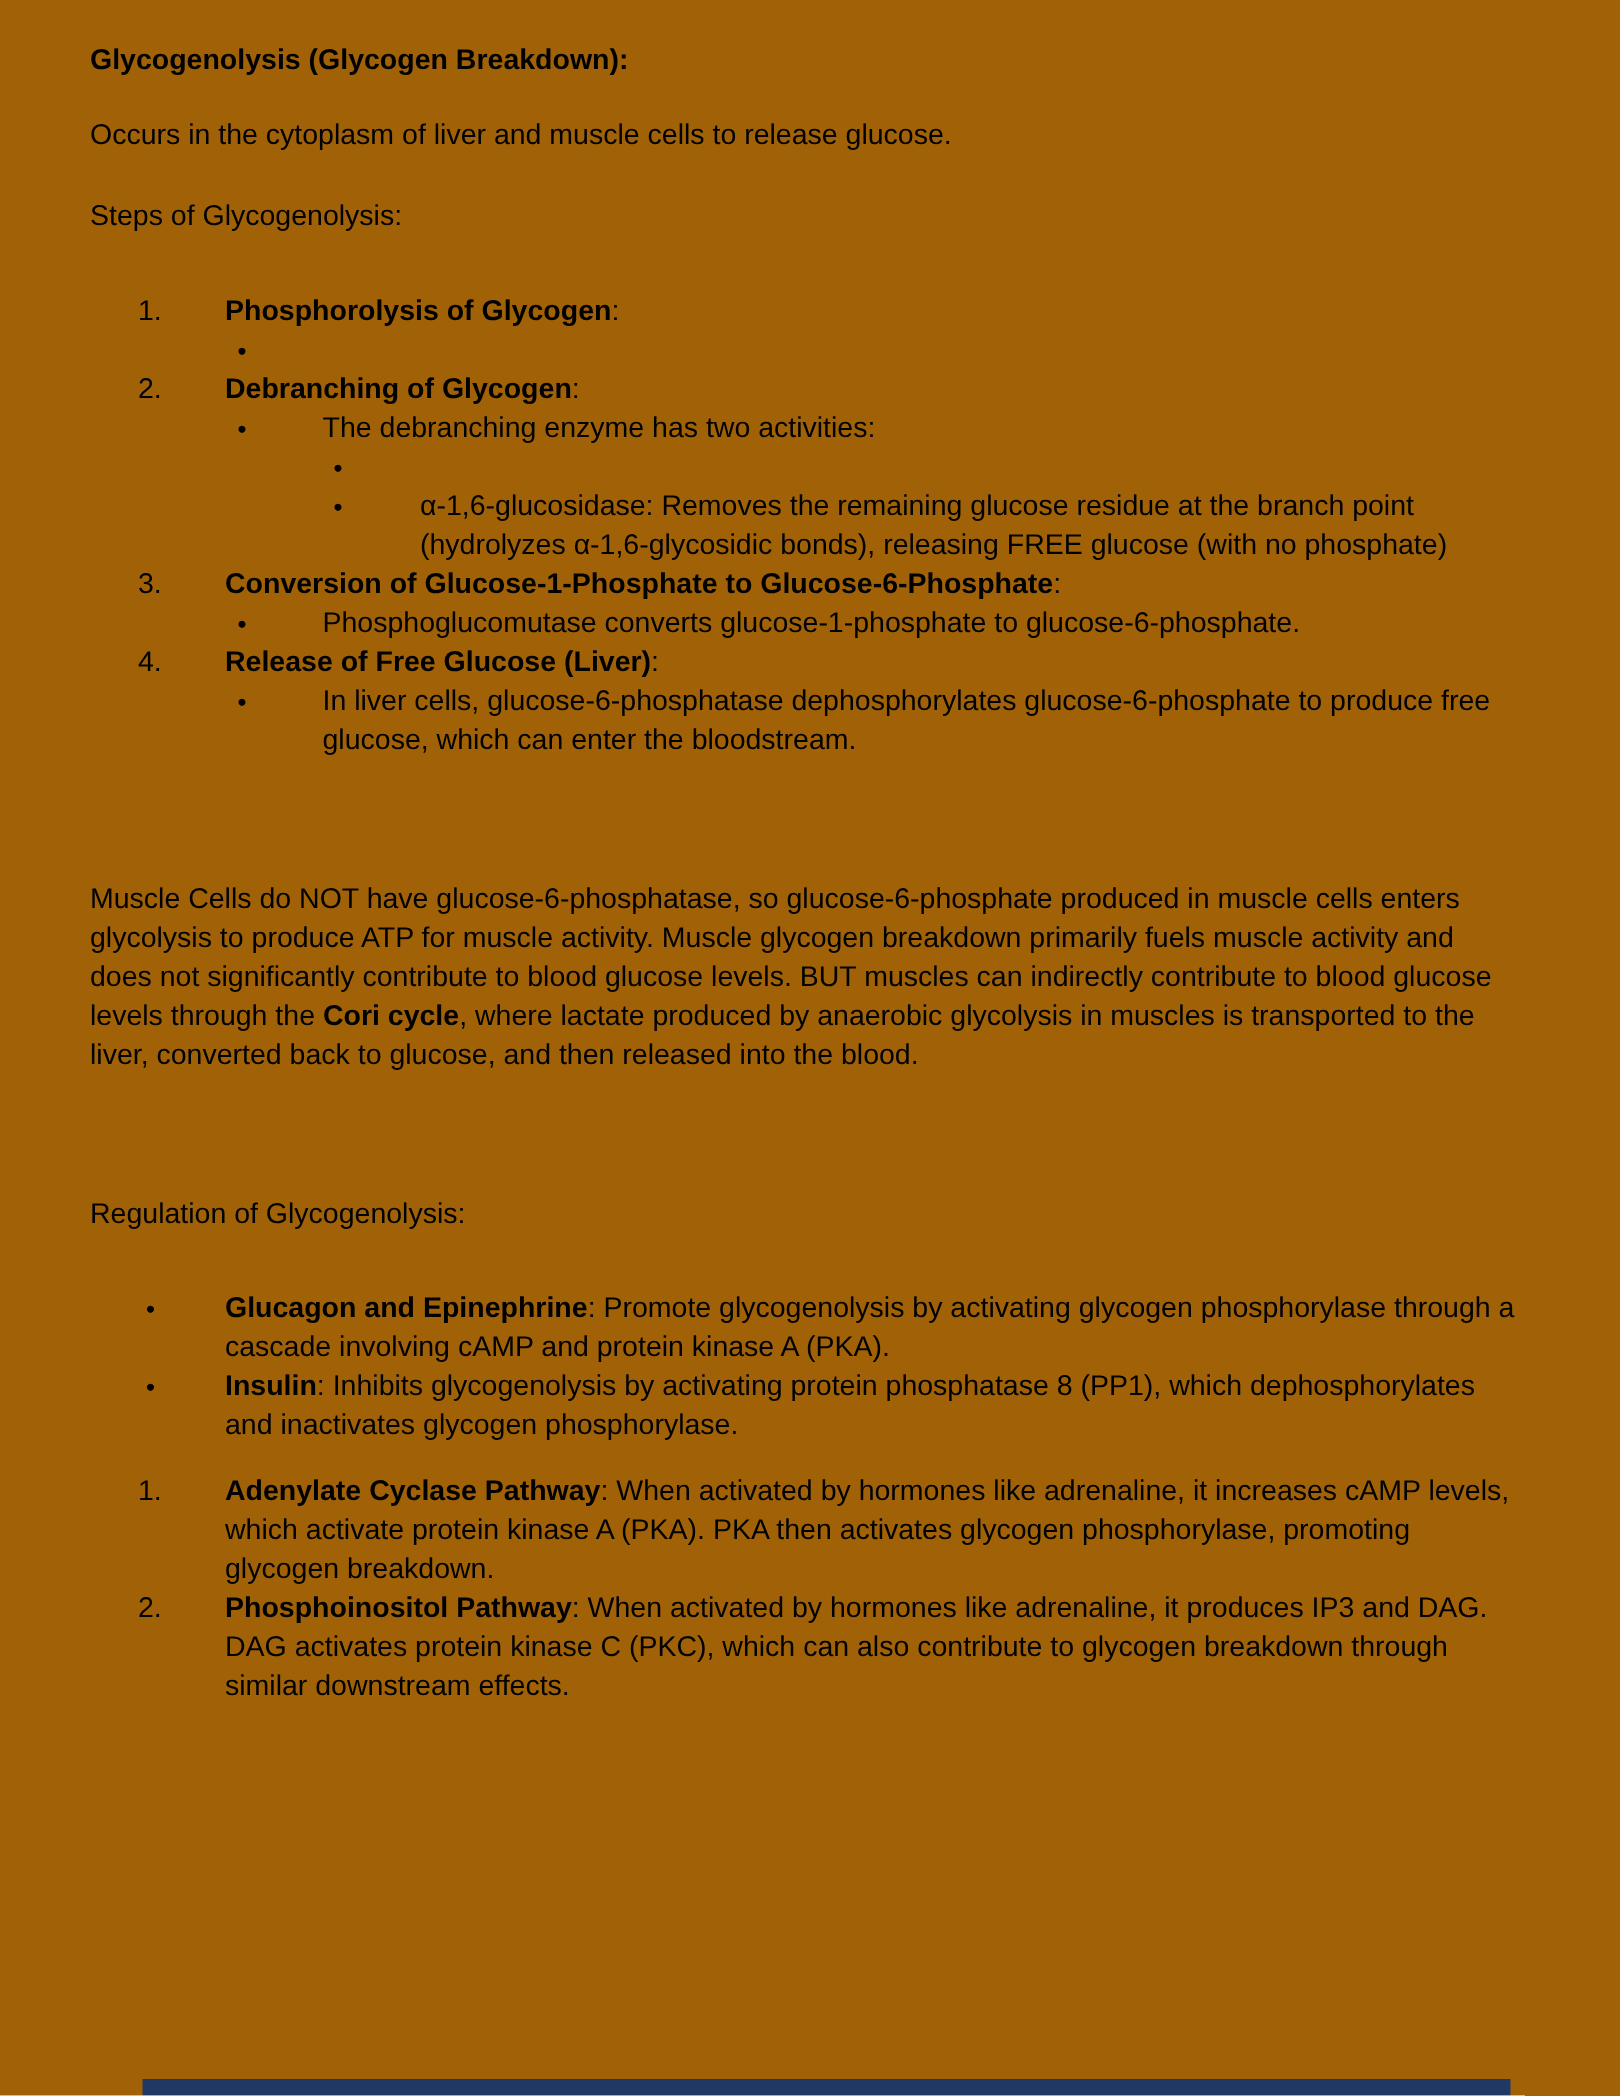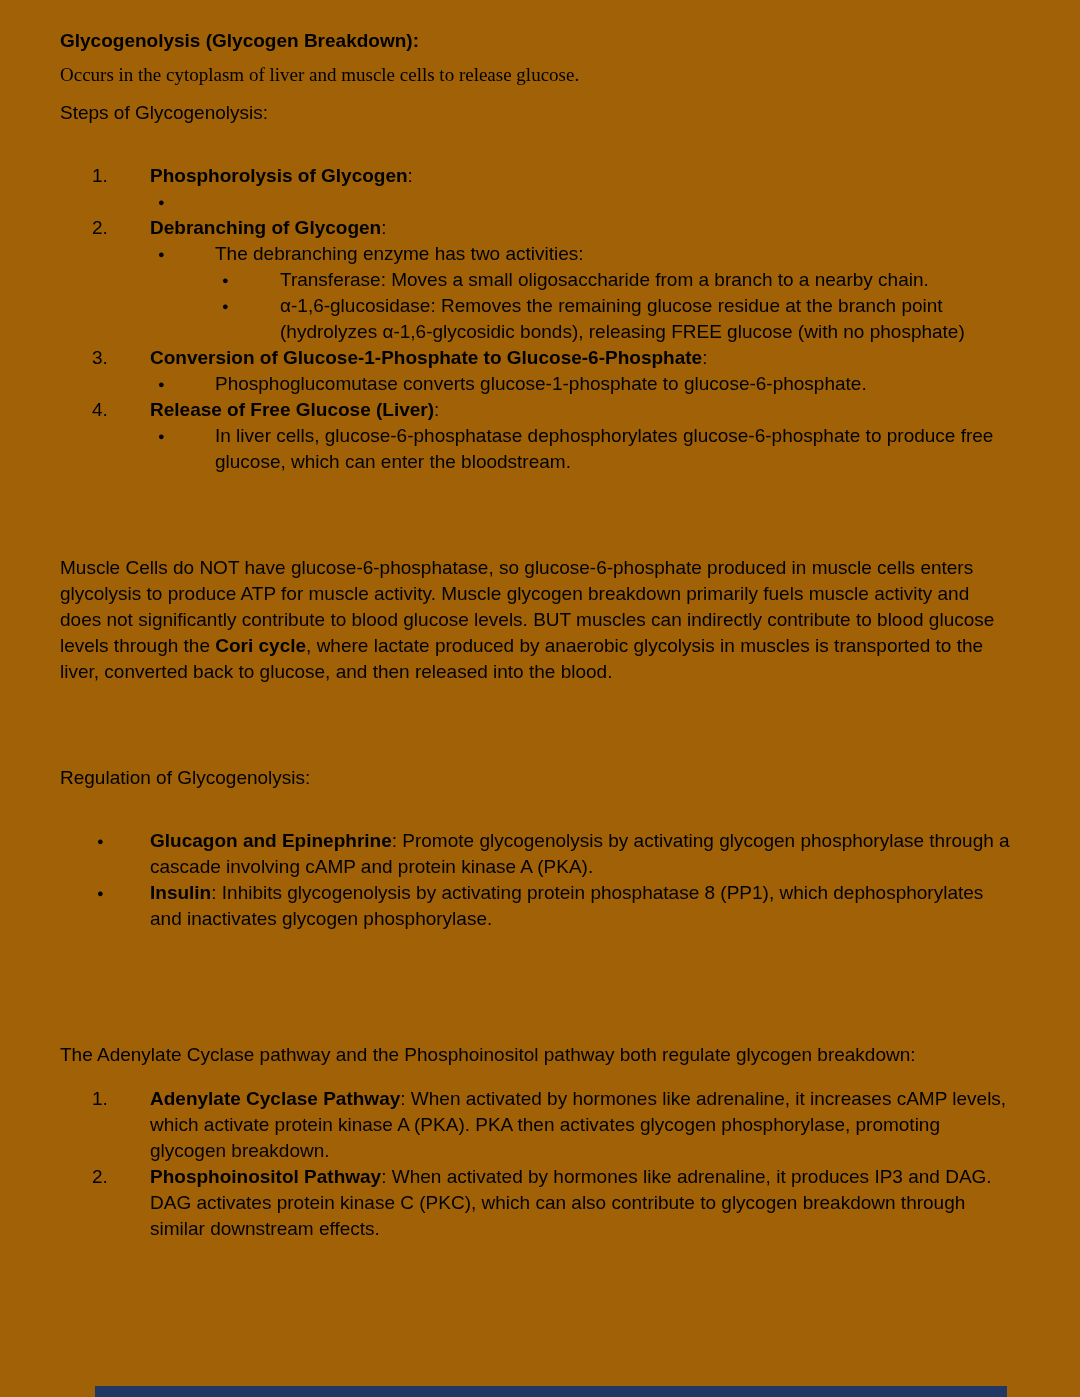--- a/index.html
+++ b/index.html
@@ -26,22 +26,22 @@
   .dot  { font-size: 11px; line-height: 26px; }
   .w25  { width: 25px; }
   .w29  { width: 29px; }
   .w30  { width: 30px; }
 
   .ind-num { padding-left: 32px; }   
   .ind-b1  { padding-left: 98px; }   
   .ind-b2  { padding-left: 162px; }  
   .ind-top { padding-left: 37px; }   
 
-  .mt-intro          { margin-top: 8px; font-family: Liberation Serif, serif; }
-  .mt-heading        { margin-top: 12px; }
+  .mt-intro          { margin-top: 24px; }
+  .mt-heading        { margin-top: 28px; }
   .mt-list           { margin-top: 37px; }
   .mt-block          { margin-top: 80px; }
   .mt-pathways-intro { margin-top: 110px; }
   .mt-pathways-list  { margin-top: 18px; }
 
   .bottom-bar {
     position: absolute;
     left: 95px;
     bottom: 0;
     width: 912px;
@@ -73,21 +73,20 @@
       <div class="row ind-num">
         <div class="marker num">2.</div>
         <div class="body"><span class="b">Debranching of Glycogen</span><span>:</span></div>
       </div>
       <div class="row ind-b1">
         <div class="marker dot w29">●</div>
         <div class="body">The debranching enzyme has two activities:</div>
       </div>
       <div class="row ind-b2">
         <div class="marker dot w30">●</div>
-        <div class="body">Transferase: Moves a small oligosaccharide from a branch to a nearby chain.</div>
       </div>
       <div class="row ind-b2">
         <div class="marker dot w30">●</div>
         <div class="body">α-1,6-glucosidase: Removes the remaining glucose residue at the branch point (hydrolyzes α-1,6-glycosidic bonds), releasing FREE glucose (with no phosphate)</div>
       </div>
 
       <div class="row ind-num">
         <div class="marker num">3.</div>
         <div class="body"><span class="b">Conversion of Glucose-1-Phosphate to Glucose-6-Phosphate</span><span>:</span></div>
       </div>
@@ -115,21 +114,20 @@
       <div class="row ind-top">
         <div class="marker dot w25">●</div>
         <div class="body"><span class="b">Glucagon and Epinephrine</span><span>: Promote glycogenolysis by activating glycogen phosphorylase through a cascade involving cAMP and protein kinase A (PKA).</span></div>
       </div>
       <div class="row ind-top">
         <div class="marker dot w25">●</div>
         <div class="body"><span class="b">Insulin</span><span>: Inhibits glycogenolysis by activating protein phosphatase 8 (PP1), which dephosphorylates and inactivates glycogen phosphorylase.</span></div>
       </div>
     </div>
 
-    <div class="mt-pathways-intro">The Adenylate Cyclase pathway and the Phosphoinositol pathway both regulate glycogen breakdown:</div>
 
     <div class="mt-pathways-list">
       <div class="row ind-num">
         <div class="marker num">1.</div>
         <div class="body"><span class="b">Adenylate Cyclase Pathway</span><span>: When activated by hormones like adrenaline, it increases cAMP levels, which activate protein kinase A (PKA). PKA then activates glycogen phosphorylase, promoting glycogen breakdown.</span></div>
       </div>
       <div class="row ind-num">
         <div class="marker num">2.</div>
         <div class="body"><span class="b">Phosphoinositol Pathway</span><span>: When activated by hormones like adrenaline, it produces IP3 and DAG. DAG activates protein kinase C (PKC), which can also contribute to glycogen breakdown through similar downstream effects.</span></div>
       </div>

